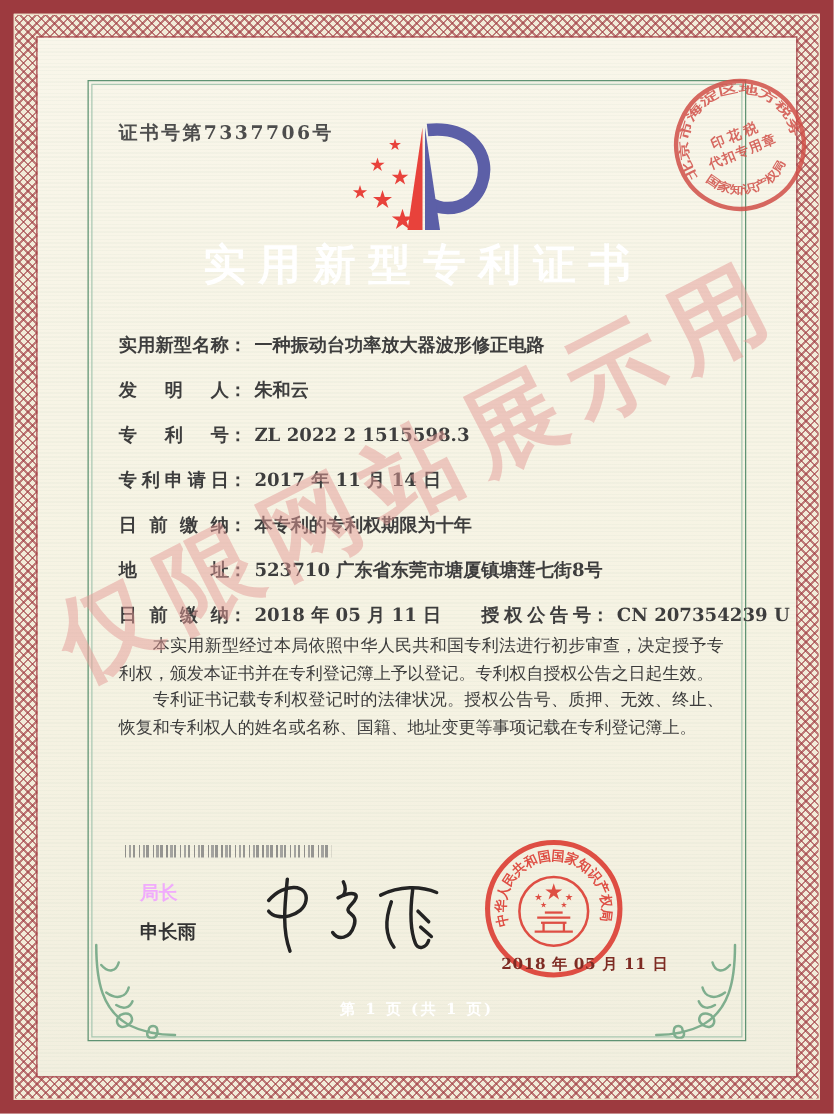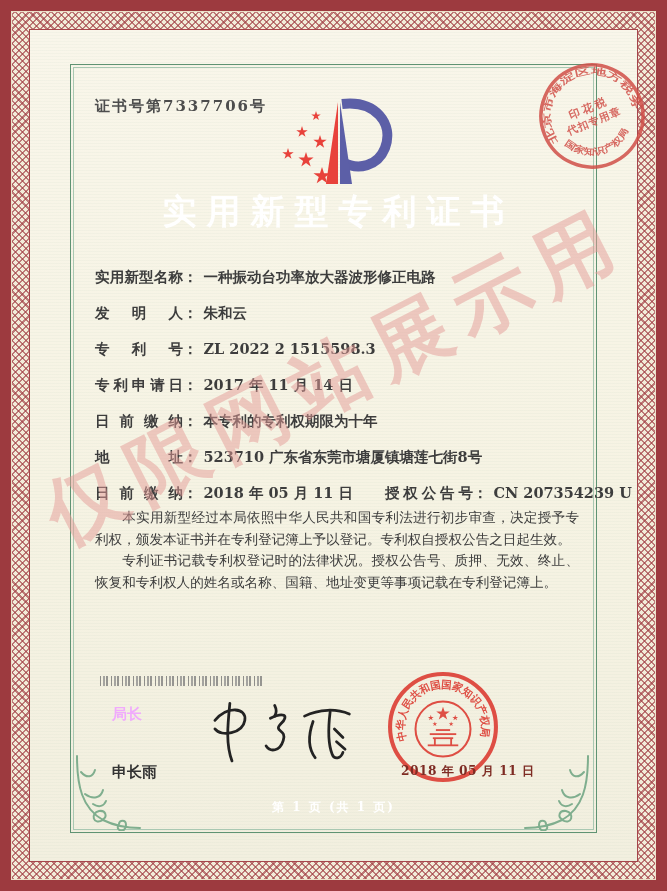--- a/index.html
+++ b/index.html
@@ -56,21 +56,21 @@
     font-size:13.6px; line-height:21.6px; color:#3c3c3c; text-indent:2em;
     font-weight:500; text-align:justify;
   }
 
   .barcode {
     position:absolute; left:100px; top:676px; width:165px; height:10px; opacity:.75; z-index:10;
     background:repeating-linear-gradient(90deg,#6e6e6e 0 1px, transparent 1px 3px, #8a8a8a 3px 5px, transparent 5px 6px, #777 6px 8px, transparent 8px 11px);
   }
 
   .signer-title { position:absolute; left:112px; top:705px; font-size:15px; font-weight:600; color:#f0abfc; z-index:10; }
-  .signer-name  { position:absolute; left:112px; top:736px; font-size:15px; font-weight:600; color:#333; z-index:10;margin-top:27px; }
+  .signer-name  { position:absolute; left:112px; top:736px; font-size:15px; font-weight:600; color:#333; z-index:10; }
   .signature    { position:absolute; left:200px; top:690px; width:160px; height:80px; z-index:20; }
 
   .seal { position:absolute; left:387px; top:671px; width:112px; height:112px; z-index:30; opacity:.92; }
   .seal-date {
     position:absolute; left:401px; top:763px; width:120px; z-index:31;
     font-size:12.2px; font-weight:700; color:#7e2b23; letter-spacing:.5px; white-space:nowrap;
   }
 
   .tax-stamp {
     position:absolute; left:534px; top:58px; width:116px; height:116px;

